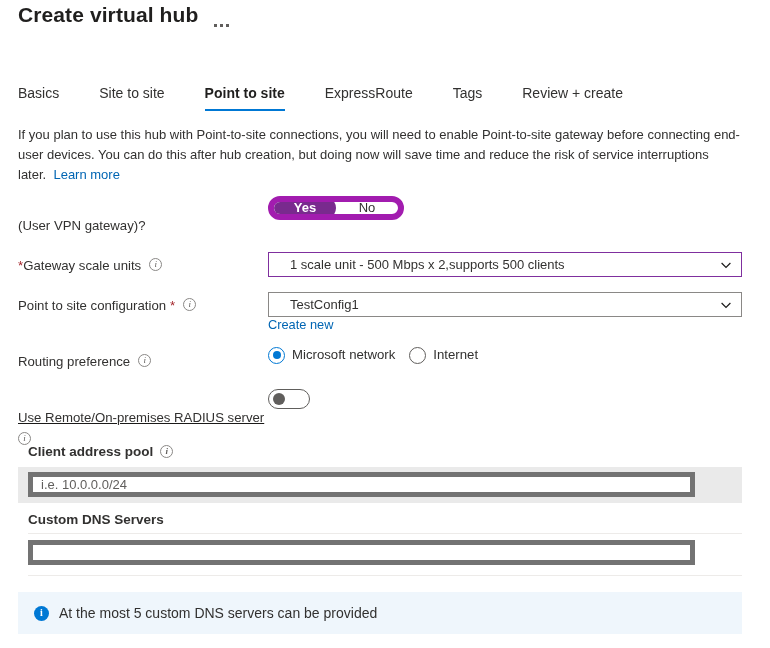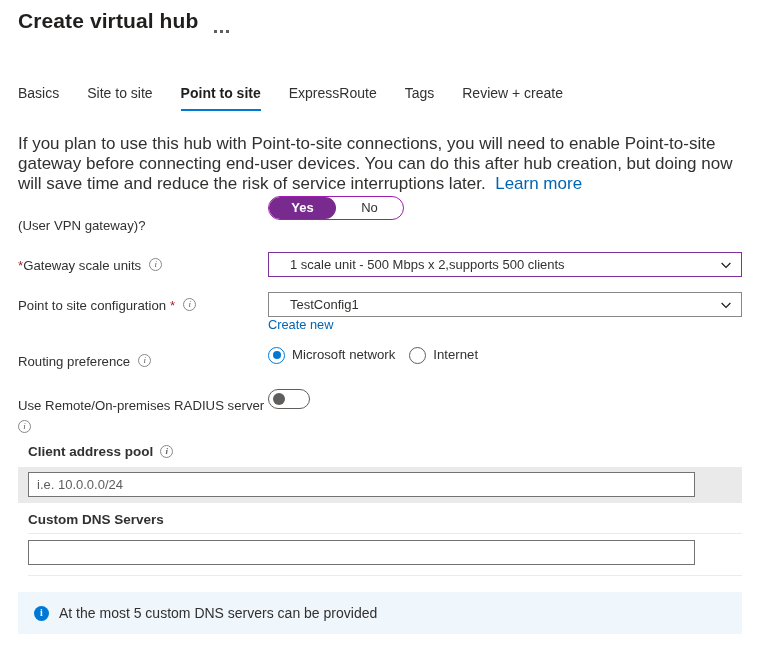--- a/index.html
+++ b/index.html
@@ -14,21 +14,21 @@
     color: #1b1a19;
     -webkit-font-smoothing: antialiased;
     overflow: hidden;
     position: relative;
   }
 
   
   .title-row {
     position: absolute;
     left: 18px;
-    top: 7px;
+    top: 1px;
     display: flex;
     align-items: flex-end;
     gap: 14px;
   }
   .page-title {
     font-size: 21px;
     font-weight: 600;
     color: #201f1e;
     letter-spacing: 0.1px;
     line-height: 28px;
@@ -47,21 +47,21 @@
     background: #605e5c;
   }
 
   
   .tabs {
     position: absolute;
     left: 18px;
     top: 84px;
     display: flex;
     align-items: flex-start;
-    gap: 0;
+    gap: 12px;
   }
   .tab {
     font-size: 14px;
     color: #323130;
     padding: 0 14px 9px 14px;
     cursor: pointer;
     white-space: nowrap;
     line-height: 18px;
     position: relative;
   }
@@ -77,23 +77,23 @@
     right: 14px;
     bottom: 0;
     height: 2px;
     background: #0078d4;
   }
 
   
   .intro {
     position: absolute;
     left: 18px;
-    top: 134px;
+    top: 125px;
     width: 722px;
-    font-size: 17px;
+    font-size: 13px;
     line-height: 20px;
     color: #323130;
   }
   .intro a {
     color: #0065b3;
     text-decoration: none;
     cursor: pointer;
   }
 
   
@@ -134,21 +134,21 @@
     flex: none;
   }
 
   
   .pill {
     position: absolute;
     left: 268px;
     top: 196px;
     width: 136px;
     height: 24px;
-    border: 1px solid #a21caf;
+    border: 6px solid #a21caf;
     border-radius: 13px;
     box-sizing: border-box;
     display: flex;
     align-items: center;
     overflow: hidden;
     background: #fff;
   }
   .pill .opt {
     flex: 1;
     text-align: center;
@@ -286,21 +286,21 @@
     position: absolute;
     left: 18px;
     top: 467px;
     width: 724px;
     height: 36px;
     background: #eaeaea;
   }
   .txt {
     position: absolute;
     box-sizing: border-box;
-    border: 1px solid #737373;
+    border: 5px solid #737373;
     background: #ffffff;
     height: 25px;
     font-size: 13px;
     color: #323130;
     padding: 0 8px;
     line-height: 23px;
     font-family: "Liberation Sans", sans-serif;
     outline: none;
   }
   .txt::placeholder { color: #605e5c; opacity: 1; }
@@ -425,21 +425,21 @@
   <div class="radio on">
     <span class="dot"></span>
     <span class="rlabel">Microsoft network</span>
   </div>
   <div class="radio">
     <span class="dot"></span>
     <span class="rlabel">Internet</span>
   </div>
 </div>
 
-<div class="field" style="left:18px; top:396px; width:250px;">
+<div class="field" style="left:18px; top:408px; width:250px;text-decoration:underline;">
   <div class="flabel" style="display:block;">
     <span>Use Remote/On-premises RADIUS server</span>
     <span class="info-i" style="margin-top:4px;">i</span>
   </div>
 </div>
 <div class="switch">
   <span class="knob"></span>
 </div>
 
 <div class="sec-label" style="top:442px;">

